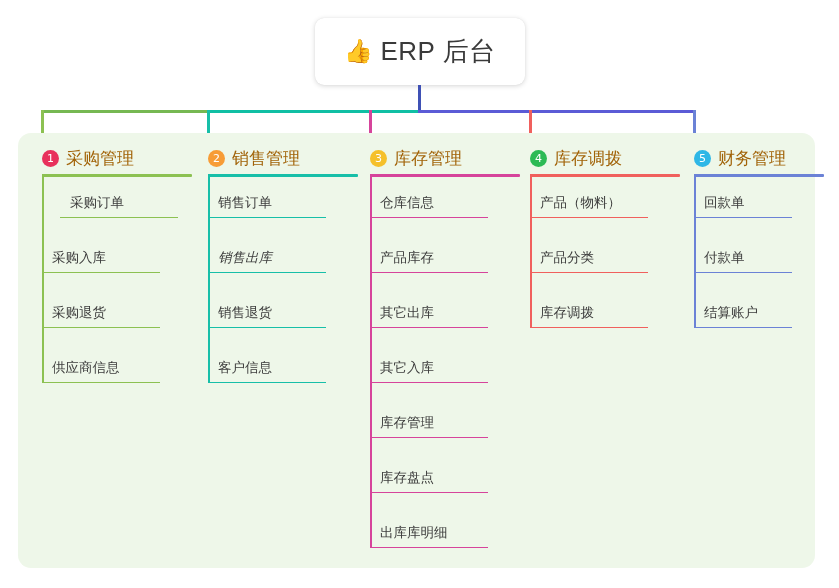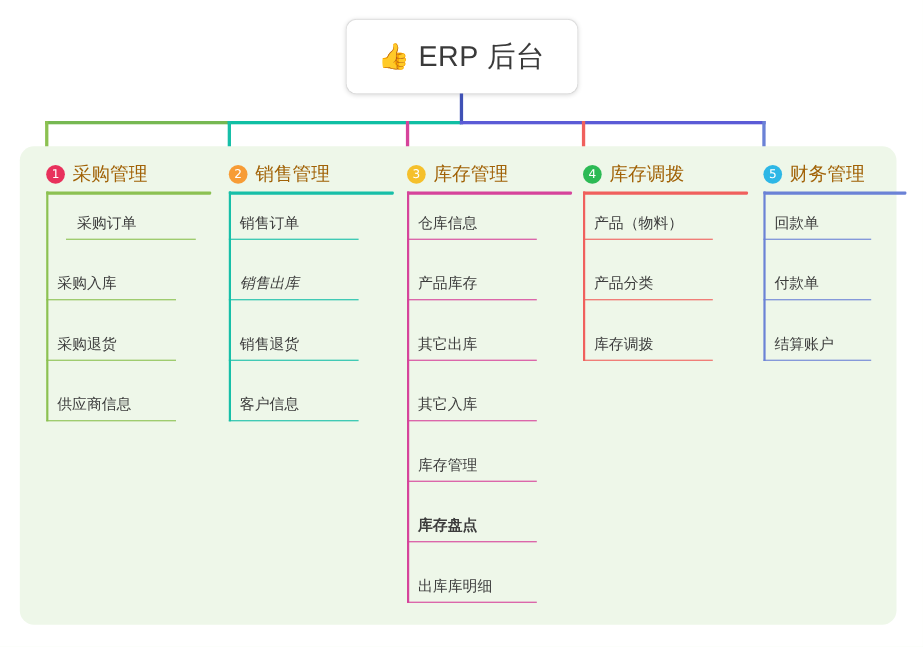--- a/index.html
+++ b/index.html
@@ -153,21 +153,21 @@
           <div class="leaf-rule" style="width: 118px; background: rgb(214, 68, 155);"></div>
         </div>
         <div class="leaf" style="left: 0px; top: 220px; width: 118px;">
           <span class="leaf-label">其它入库</span>
           <div class="leaf-rule" style="width: 118px; background: rgb(214, 68, 155);"></div>
         </div>
         <div class="leaf" style="left: 0px; top: 275px; width: 118px;">
           <span class="leaf-label">库存管理</span>
           <div class="leaf-rule" style="width: 118px; background: rgb(214, 68, 155);"></div>
         </div>
-        <div class="leaf" style="left: 0px; top: 330px; width: 118px; font-weight: bold;">
+        <div class="leaf" style="left: 0px; top: 330px; width: 118px;">
           <span class="leaf-label">库存盘点</span>
           <div class="leaf-rule" style="width: 118px; background: rgb(214, 68, 155);"></div>
         </div>
         <div class="leaf" style="left: 0px; top: 385px; width: 118px;">
           <span class="leaf-label">出库库明细</span>
           <div class="leaf-rule" style="width: 118px; background: rgb(214, 68, 155);"></div>
         </div>
       </div>
       <div class="col" style="left: 530px; top: 133px; width: 150px;">
         <div class="col-head">

